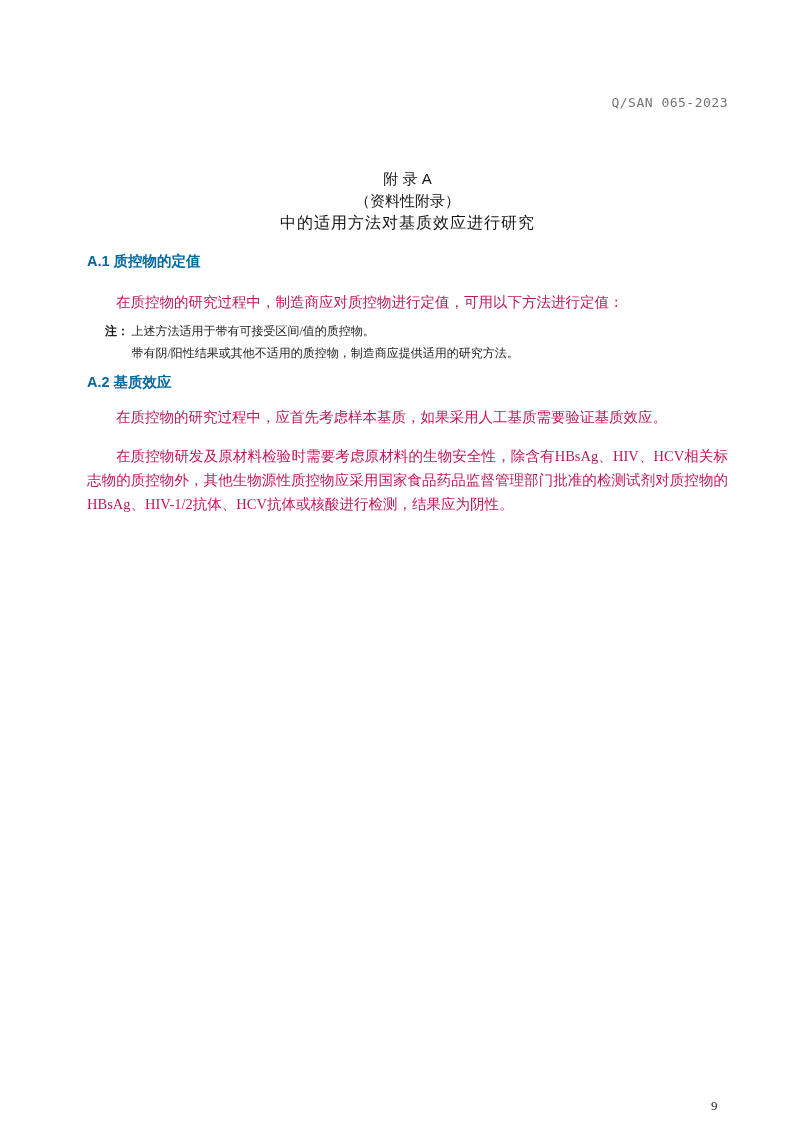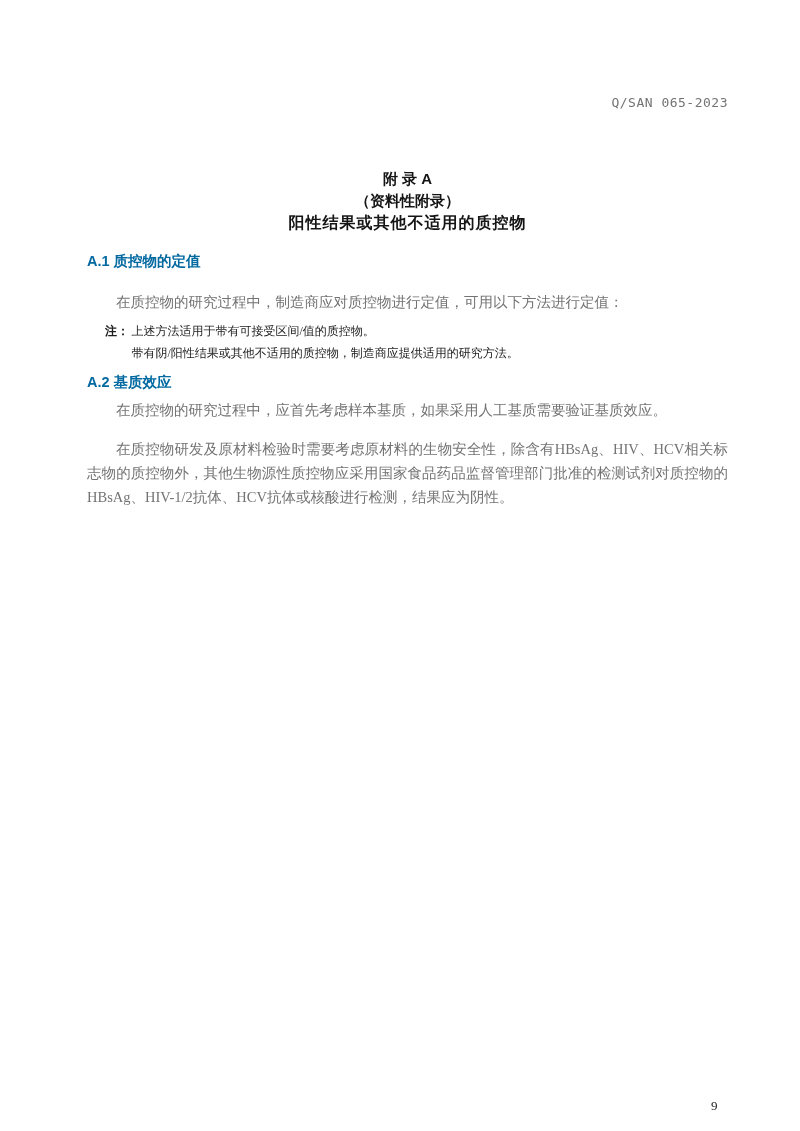--- a/index.html
+++ b/index.html
@@ -23,44 +23,44 @@
   }
   .content {
     position: absolute;
     left: 87px;
     top: 168px;
     width: 641px;
   }
   .title-line {
     text-align: center;
     font-family: "Liberation Sans", "DejaVu Sans", sans-serif;
-    font-weight: bold;
+    font-weight: normal;
     font-size: 15px;
     line-height: 22px;
     color: #151515;
   }
   .title-line.main { font-size: 16px; letter-spacing: 1px; }
   .section-heading {
     font-family: "Liberation Sans", "DejaVu Sans", sans-serif;
     font-weight: bold;
     font-size: 14.5px;
     line-height: 22px;
     margin-top: 16px;
     color: #0369a1;
   }
   .para {
     font-size: 14.5px;
     line-height: 24px;
     text-align: justify;
     text-indent: 2em;
-    color: #737373;
+    color: #be185d;
   }
   .para.first { margin-top: 18px; }
   .para.spaced { line-height: 26px; }
-  .para.topgap { margin-top: 5px; }
+  .para.topgap { margin-top: 12px; }
   .xbar {
     font-family: "DejaVu Serif", serif;
     font-style: italic;
     text-decoration: overline;
     padding: 0 2px;
   }
   .note {
     position: relative;
     margin-top: 6px;
     margin-left: 18px;
@@ -85,21 +85,21 @@
 </style>
 </head>
 <body>
 
 <div class="doc-number">Q/SAN 065-2023</div>
 
 <div class="content">
 
   <div class="title-line">附 录 A</div>
   <div class="title-line">（资料性附录）</div>
-  <div class="title-line main">阳性结果或其他不适用的质控物</div>
+  <div class="title-line main">中的适用方法对基质效应进行研究</div>
 
   <div class="section-heading">A.1 质控物的定值</div>
 
   <p class="para first">在质控物的研究过程中，制造商应对质控物进行定值，可用以下方法进行定值：</p>
 
 
   <div class="note">
     <span class="note-label">注：</span>
     <div>上述方法适用于带有可接受区间/值的质控物。</div>
     <div>带有阴/阳性结果或其他不适用的质控物，制造商应提供适用的研究方法。</div>

